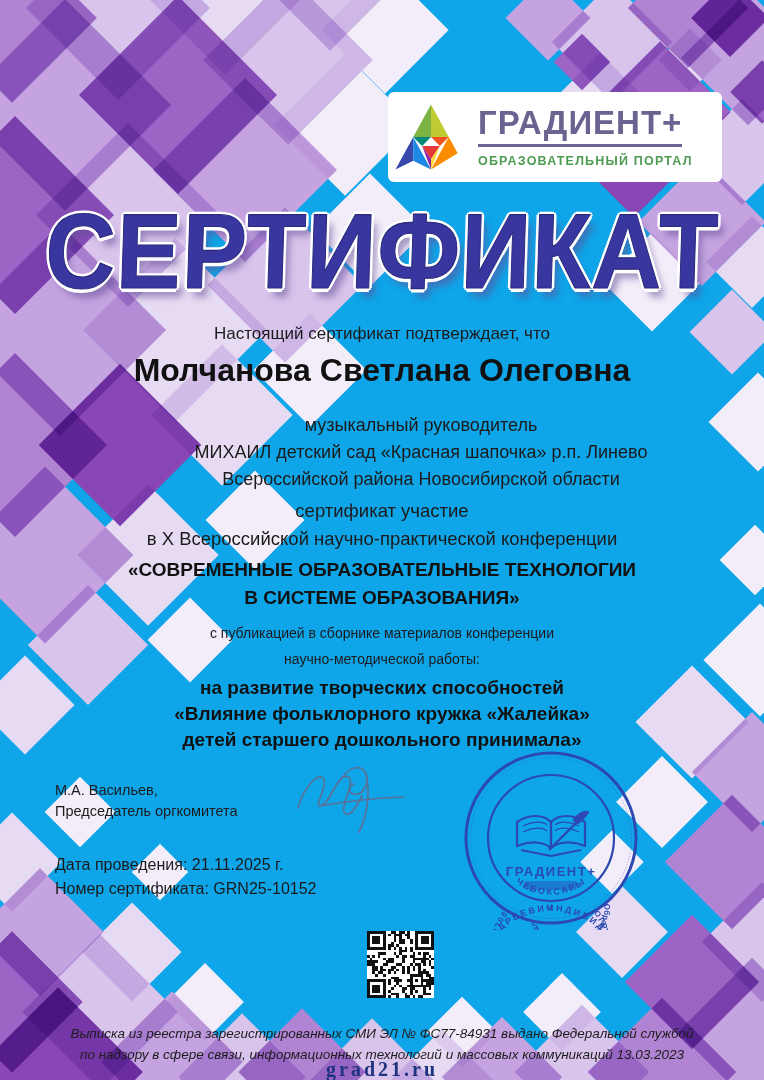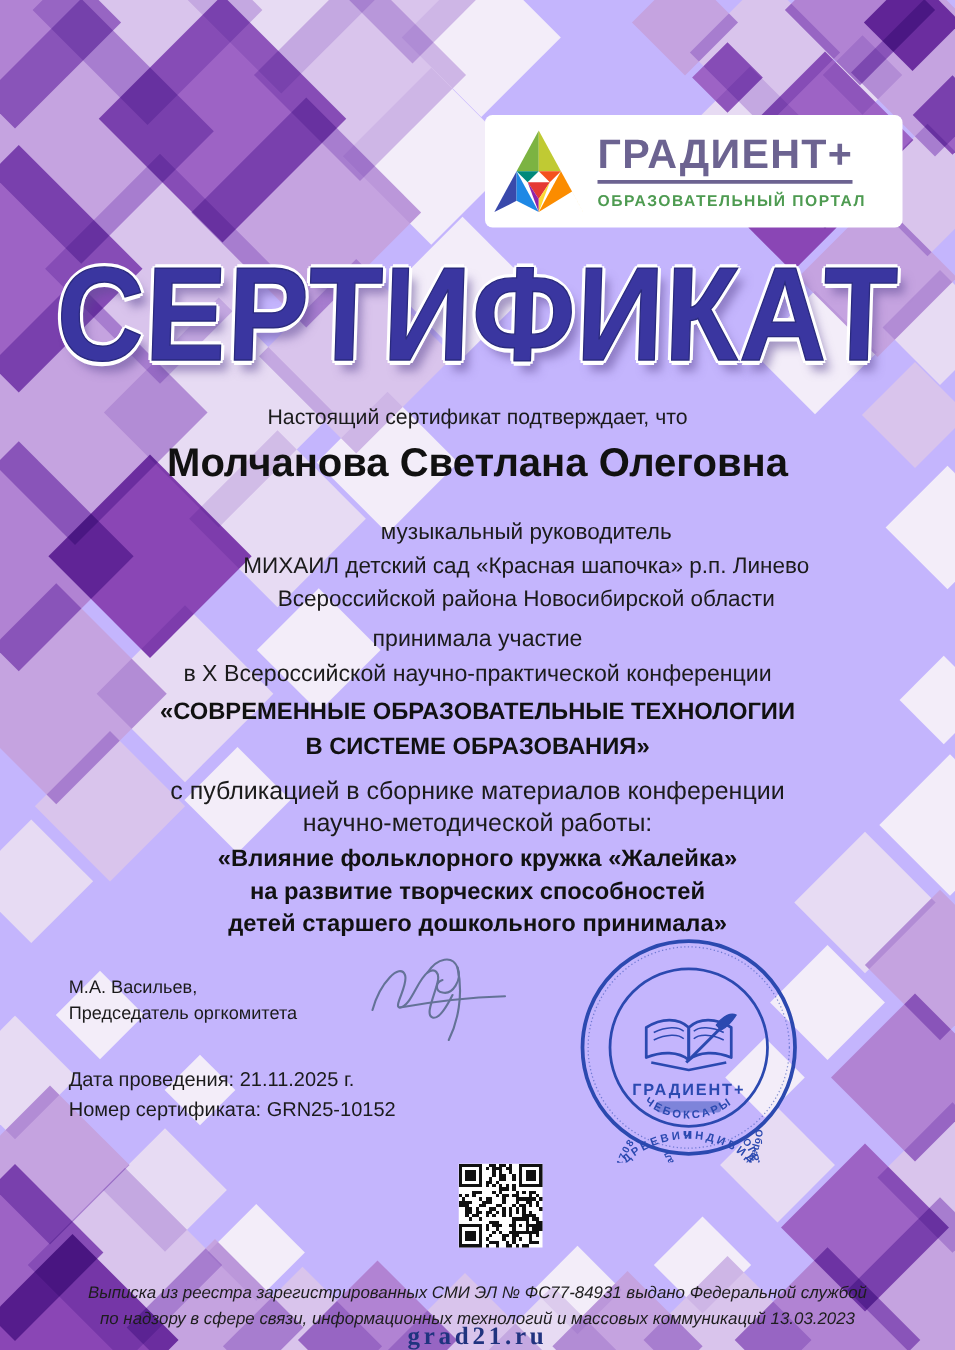--- a/index.html
+++ b/index.html
@@ -1,18 +1,18 @@
 <!DOCTYPE html>
 <html><head>
 <meta charset="utf-8">
 <style>
   html,body{margin:0;padding:0;}
   .page{
     position:relative; width:764px; height:1080px; overflow:hidden;
-    background:#c4b5fd; font-family:"Liberation Sans", sans-serif; color:#1b1b1b;
+    background:#0ea5e9; font-family:"Liberation Sans", sans-serif; color:#1b1b1b;
   }
   
   #pattern{position:absolute; inset:0; z-index:1; pointer-events:none;}
   .dm{position:absolute; transform:translate(-50%,-50%) rotate(45deg); mix-blend-mode:multiply;}
   
   .content{position:absolute; inset:0; z-index:2;}
   .ctr{position:absolute; left:0; width:100%; text-align:center;}
 
   
   .logo-card{
@@ -36,21 +36,21 @@
       -2px -2px 0 #fff, 2px -2px 0 #fff, -2px 2px 0 #fff, 2px 2px 0 #fff,
       0 -3px 0 #fff, 0 3px 0 #fff, -3px 0 0 #fff, 3px 0 0 #fff,
       6px 8px 7px rgba(96,76,150,.55);
   }
   .intro{top:324px; font-size:17px;}
   .recipient{top:352px; font-size:32px; font-weight:bold; color:#111;}
   .position{top:412px; font-size:18px; line-height:27px;margin-left:39px;}
   .participation{top:500px; font-size:18.5px;}
   .event-line{top:528px; font-size:18.5px;}
   .event-title{top:556px; font-size:19px; font-weight:bold; line-height:28px; color:#111;}
-  .publication{top:620px; font-size:20px; line-height:26px;}
+  .publication{top:620px; font-size:14px; line-height:26px;}
   .work-title{top:675px; font-size:19px; font-weight:bold; line-height:26px; color:#111;}
 
   .signer{position:absolute; left:55px; top:780px; font-size:14.5px; line-height:21px;}
   .dates{position:absolute; left:55px; top:853px; font-size:16px; line-height:24px;}
 
   .signature{position:absolute; left:290px; top:756px; width:132px; height:88px;}
   .stamp{position:absolute; left:459px; top:746px; width:184px; height:184px;}
   .qr{position:absolute; left:367px; top:931px; width:67px; height:67px; background:#fff;}
 
   .footer-line{font-style:italic; font-size:13.5px; color:#1d1d1d; line-height:21px;}
@@ -168,35 +168,35 @@
 
     <div class="ctr intro">Настоящий сертификат подтверждает, что</div>
     <div class="ctr recipient">Молчанова Светлана Олеговна</div>
 
     <div class="ctr position">
       <div>музыкальный руководитель</div>
       <div>МИХАИЛ детский сад «Красная шапочка» р.п. Линево</div>
       <div>Всероссийской района Новосибирской области</div>
     </div>
 
-    <div class="ctr participation">принимала участие</div>
+    <div class="ctr participation">сертификат участие</div>
     <div class="ctr event-line">в X Всероссийской научно-практической конференции</div>
     <div class="ctr event-title">
       <div>«СОВРЕМЕННЫЕ ОБРАЗОВАТЕЛЬНЫЕ ТЕХНОЛОГИИ</div>
       <div>В СИСТЕМЕ ОБРАЗОВАНИЯ»</div>
     </div>
 
     <div class="ctr publication">
       <div>с публикацией в сборнике материалов конференции</div>
       <div>научно-методической работы:</div>
     </div>
 
     <div class="ctr work-title">
+      <div>на развитие творческих способностей</div>
       <div>«Влияние фольклорного кружка «Жалейка»</div>
-      <div>на развитие творческих способностей</div>
       <div>детей старшего дошкольного принимала»</div>
     </div>
 
     <div class="signer">
       <div>М.А. Васильев,</div>
       <div>Председатель оргкомитета</div>
     </div>
 
     <svg class="signature" viewBox="0 0 132 88">
       <g fill="none" stroke="#5f6f92" stroke-width="1.7" stroke-linecap="round" opacity="0.95">

